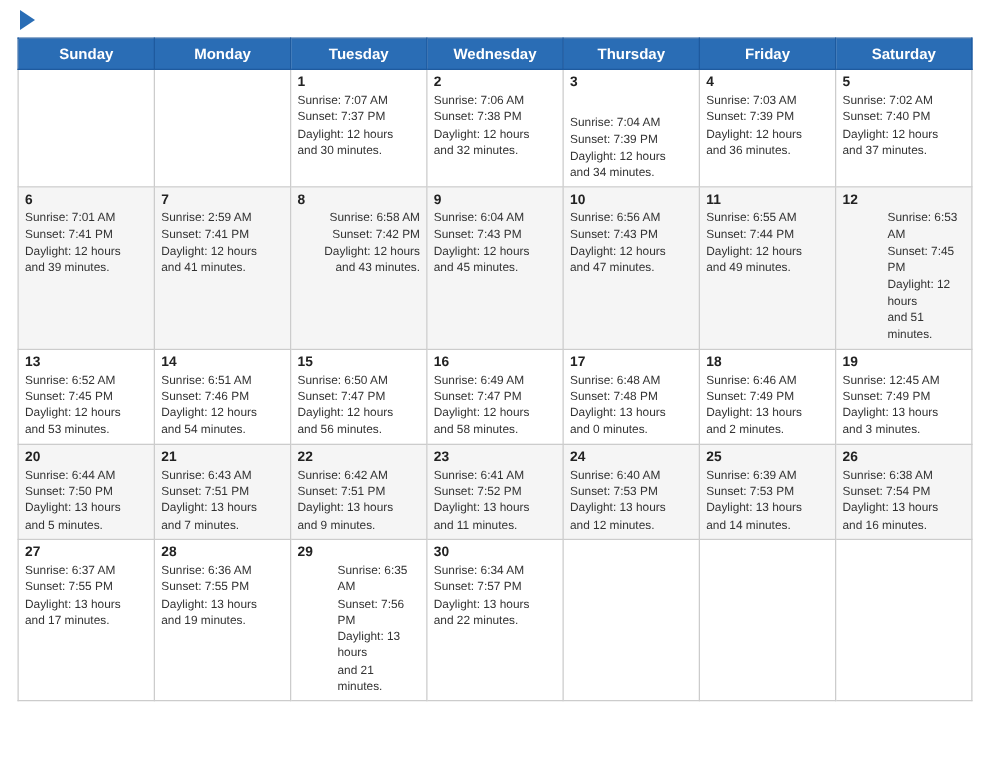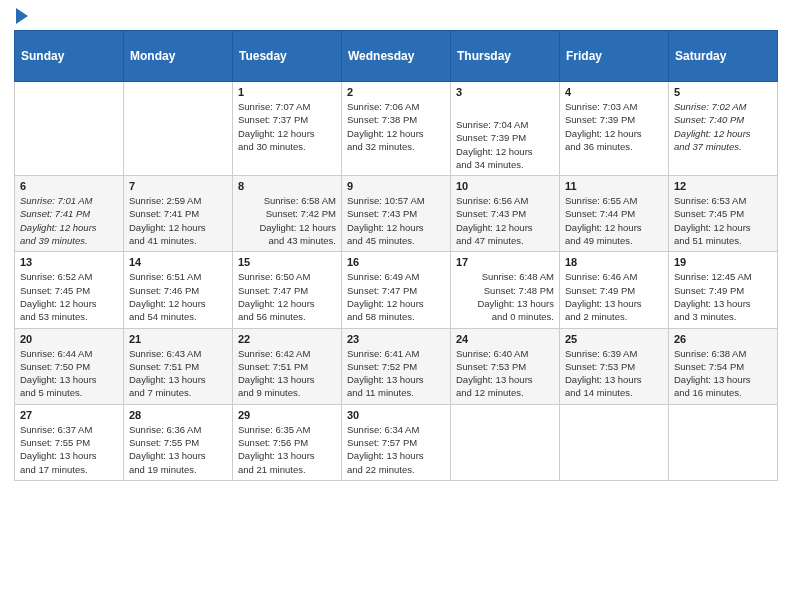--- a/index.html
+++ b/index.html
@@ -65,22 +65,22 @@
     .calendar {
       width: 100%;
       border-collapse: collapse;
       border: 1px solid #ccc;
     }
     .calendar th {
       background: #2a6db5;
       color: #fff;
       font-size: 12px;
       font-weight: bold;
-      padding: 18px 6px;
-      text-align: left;
+      padding: 5px 6px;
+      text-align: center;
       border: 1px solid #1e5a9e;
     }
     .calendar td {
       vertical-align: top;
       border: 1px solid #ccc;
       padding: 4px 5px;
       width: 108px;
       min-height: 80px;
       font-size: 10px;
       color: #333;
@@ -165,72 +165,72 @@
           </td>
           <td>
             <span class="day-num">4</span>
             <div class="day-info" style="white-space: pre-line;">Sunrise: 7:03 AM
 Sunset: 7:39 PM
 Daylight: 12 hours
 and 36 minutes.</div>
           </td>
           <td>
             <span class="day-num">5</span>
-            <div class="day-info" style="white-space: pre-line; font-style: italic;">Sunrise: 7:02 AM
+            <div class="day-info" style="white-space: pre-line;">Sunrise: 7:02 AM
 Sunset: 7:40 PM
 Daylight: 12 hours
 and 37 minutes.</div>
           </td>
         </tr>
         <tr>
           <td>
             <span class="day-num">6</span>
-            <div class="day-info" style="white-space: pre-line; font-style: italic;">Sunrise: 7:01 AM
+            <div class="day-info" style="white-space: pre-line;">Sunrise: 7:01 AM
 Sunset: 7:41 PM
 Daylight: 12 hours
 and 39 minutes.</div>
           </td>
           <td>
             <span class="day-num">7</span>
             <div class="day-info" style="white-space: pre-line;">Sunrise: 2:59 AM
 Sunset: 7:41 PM
 Daylight: 12 hours
 and 41 minutes.</div>
           </td>
           <td>
             <span class="day-num">8</span>
             <div class="day-info" style="white-space: pre-line; text-align: right;">Sunrise: 6:58 AM
 Sunset: 7:42 PM
 Daylight: 12 hours
 and 43 minutes.</div>
           </td>
           <td>
             <span class="day-num">9</span>
-            <div class="day-info" style="white-space: pre-line;">Sunrise: 10:57 AM
+            <div class="day-info" style="white-space: pre-line;">Sunrise: 6:04 AM
 Sunset: 7:43 PM
 Daylight: 12 hours
 and 45 minutes.</div>
           </td>
           <td>
             <span class="day-num">10</span>
             <div class="day-info" style="white-space: pre-line;">Sunrise: 6:56 AM
 Sunset: 7:43 PM
 Daylight: 12 hours
 and 47 minutes.</div>
           </td>
           <td>
             <span class="day-num">11</span>
             <div class="day-info" style="white-space: pre-line;">Sunrise: 6:55 AM
 Sunset: 7:44 PM
 Daylight: 12 hours
 and 49 minutes.</div>
           </td>
           <td>
             <span class="day-num">12</span>
-            <div class="day-info" style="white-space: pre-line;">Sunrise: 6:53 AM
+            <div class="day-info" style="white-space: pre-line; margin-left: 36px;">Sunrise: 6:53 AM
 Sunset: 7:45 PM
 Daylight: 12 hours
 and 51 minutes.</div>
           </td>
         </tr>
         <tr>
           <td>
             <span class="day-num">13</span>
             <div class="day-info" style="white-space: pre-line;">Sunrise: 6:52 AM
 Sunset: 7:45 PM
@@ -253,21 +253,21 @@
           </td>
           <td>
             <span class="day-num">16</span>
             <div class="day-info" style="white-space: pre-line;">Sunrise: 6:49 AM
 Sunset: 7:47 PM
 Daylight: 12 hours
 and 58 minutes.</div>
           </td>
           <td>
             <span class="day-num">17</span>
-            <div class="day-info" style="white-space: pre-line; text-align: right;">Sunrise: 6:48 AM
+            <div class="day-info" style="white-space: pre-line;">Sunrise: 6:48 AM
 Sunset: 7:48 PM
 Daylight: 13 hours
 and 0 minutes.</div>
           </td>
           <td>
             <span class="day-num">18</span>
             <div class="day-info" style="white-space: pre-line;">Sunrise: 6:46 AM
 Sunset: 7:49 PM
 Daylight: 13 hours
 and 2 minutes.</div>
@@ -341,21 +341,21 @@
           </td>
           <td>
             <span class="day-num">28</span>
             <div class="day-info" style="white-space: pre-line;">Sunrise: 6:36 AM
 Sunset: 7:55 PM
 Daylight: 13 hours
 and 19 minutes.</div>
           </td>
           <td>
             <span class="day-num">29</span>
-            <div class="day-info" style="white-space: pre-line;">Sunrise: 6:35 AM
+            <div class="day-info" style="white-space: pre-line; margin-left: 32px;">Sunrise: 6:35 AM
 Sunset: 7:56 PM
 Daylight: 13 hours
 and 21 minutes.</div>
           </td>
           <td>
             <span class="day-num">30</span>
             <div class="day-info" style="white-space: pre-line;">Sunrise: 6:34 AM
 Sunset: 7:57 PM
 Daylight: 13 hours
 and 22 minutes.</div>

